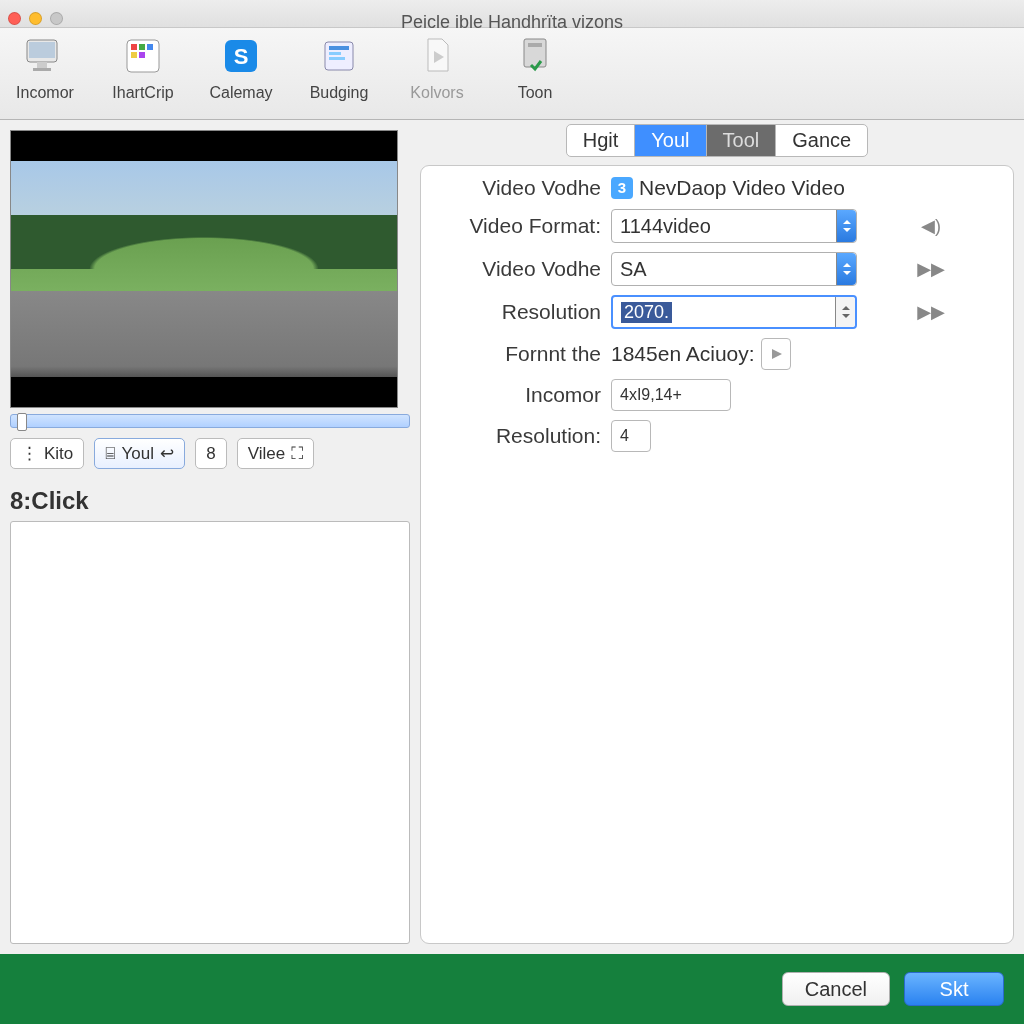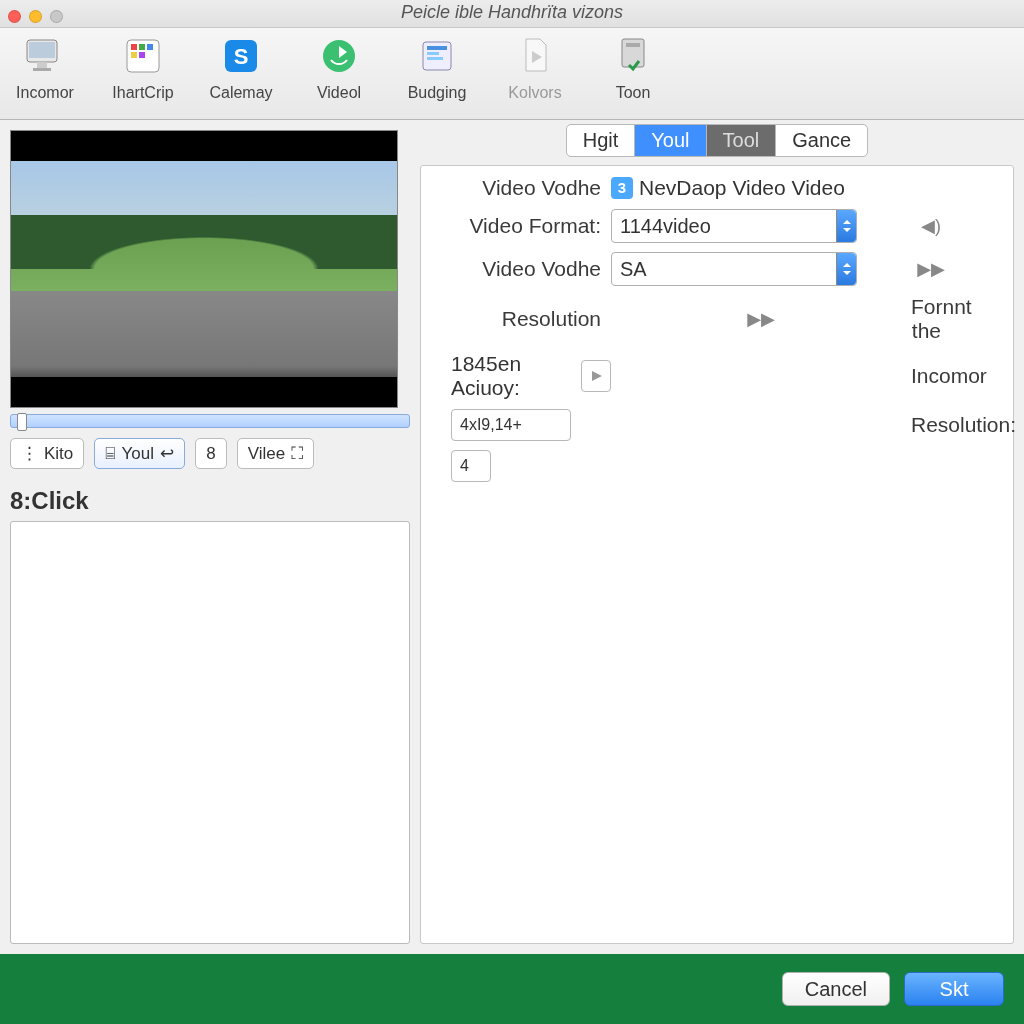--- a/index.html
+++ b/index.html
@@ -9,24 +9,23 @@
   width: 1024px; height: 1024px;
   overflow: hidden;
   font-size: 15px;
   color: #333;
 }
 .titlebar {
   height: 28px;
   background: linear-gradient(#ededed, #e0e0e0);
   border-bottom: 1px solid #c8c8c8;
   display: flex;
-  align-items: flex-end;
-  padding: 4px 8px;
+  align-items: flex-start;
+  padding: 12px 8px;
   position: relative;
-  font-style: italic;
 }
 .traffic { display: flex; gap: 8px; }
 .tl { width: 13px; height: 13px; border-radius: 50%; border: 0.5px solid rgba(0,0,0,.15); }
 .tl.red { background: #ff5f56; }
 .tl.yel { background: #ffbd2e; }
 .tl.grn { background: #c8c8c8; }
 .title-text {
   position: absolute; left: 0; right: 0;
   text-align: center;
   font-size: 18px;
@@ -148,21 +147,21 @@
 }
 .tabwrap {
   text-align: center;
   padding-bottom: 8px;
   margin-top: -6px;
 }
 .panel {
   flex: 1;
   border: 1px solid #c8c8c8;
   background: #fff;
-  border-radius: 3px;
+  border-radius: 9px;
   position: relative;
 }
 .fields {
   position: absolute;
   left: 30px; top: 10px; right: 10px;
   display: grid;
   grid-template-columns: 160px 300px 40px;
   row-gap: 9px;
   align-items: center;
 }
@@ -292,30 +291,20 @@
         <svg width="36" height="36">
           <rect x="2" y="2" width="32" height="32" rx="6" fill="#1a8ae8"></rect>
           <text x="18" y="26" text-anchor="middle" fill="#fff" font-size="22" font-weight="bold">S</text>
         </svg>
       </div>
     <span>Calemay</span>
   </div>
   <div class="tbitem">
     <div class="ticon">
         <svg width="36" height="36">
-          <circle cx="18" cy="18" r="16" fill="#3ac070"></circle>
-          <path d="M18 8 v12 l8 -6 z" fill="#fff"></path>
-          <path d="M10 22 a10 10 0 0 0 16 0" fill="none" stroke="#fff" stroke-width="2"></path>
-        </svg>
-      </div>
-    <span>Videol</span>
-  </div>
-  <div class="tbitem">
-    <div class="ticon">
-        <svg width="36" height="36">
           <rect x="4" y="4" width="28" height="28" rx="3" fill="#eef" stroke="#88a"></rect>
           <rect x="8" y="8" width="20" height="4" fill="#4a90e0"></rect>
           <rect x="8" y="14" width="12" height="3" fill="#8cf"></rect>
           <rect x="8" y="19" width="16" height="3" fill="#8cf"></rect>
         </svg>
       </div>
     <span>Budging</span>
   </div>
   <div class="tbitem dim">
     <div class="ticon">
@@ -396,20 +385,24 @@
         <div class="sideicon">◀)</div>
 
         <div class="flabel">Video Vodhe</div>
         <div class="combo">
           <span>SA</span>
           <div class="stepper"></div>
         </div>
         <div class="sideicon">▶▶</div>
 
         <div class="flabel">Resolution</div>
+        <div class="combo plain focused">
+          <span class="sel">2070.</span>
+          <div class="stepper"></div>
+        </div>
         <div class="sideicon">▶▶</div>
 
         <div class="flabel">Fornnt the</div>
         <div class="fval-row">
           <span class="fval-text">1845en Aciuoy:</span>
           <span class="smallbox" style="width:30px;padding:0;">
             <svg width="28" height="20">
                 <path d="M10 5 l10 5 l-10 5 z" fill="#999"></path>
               </svg>
           </span>

